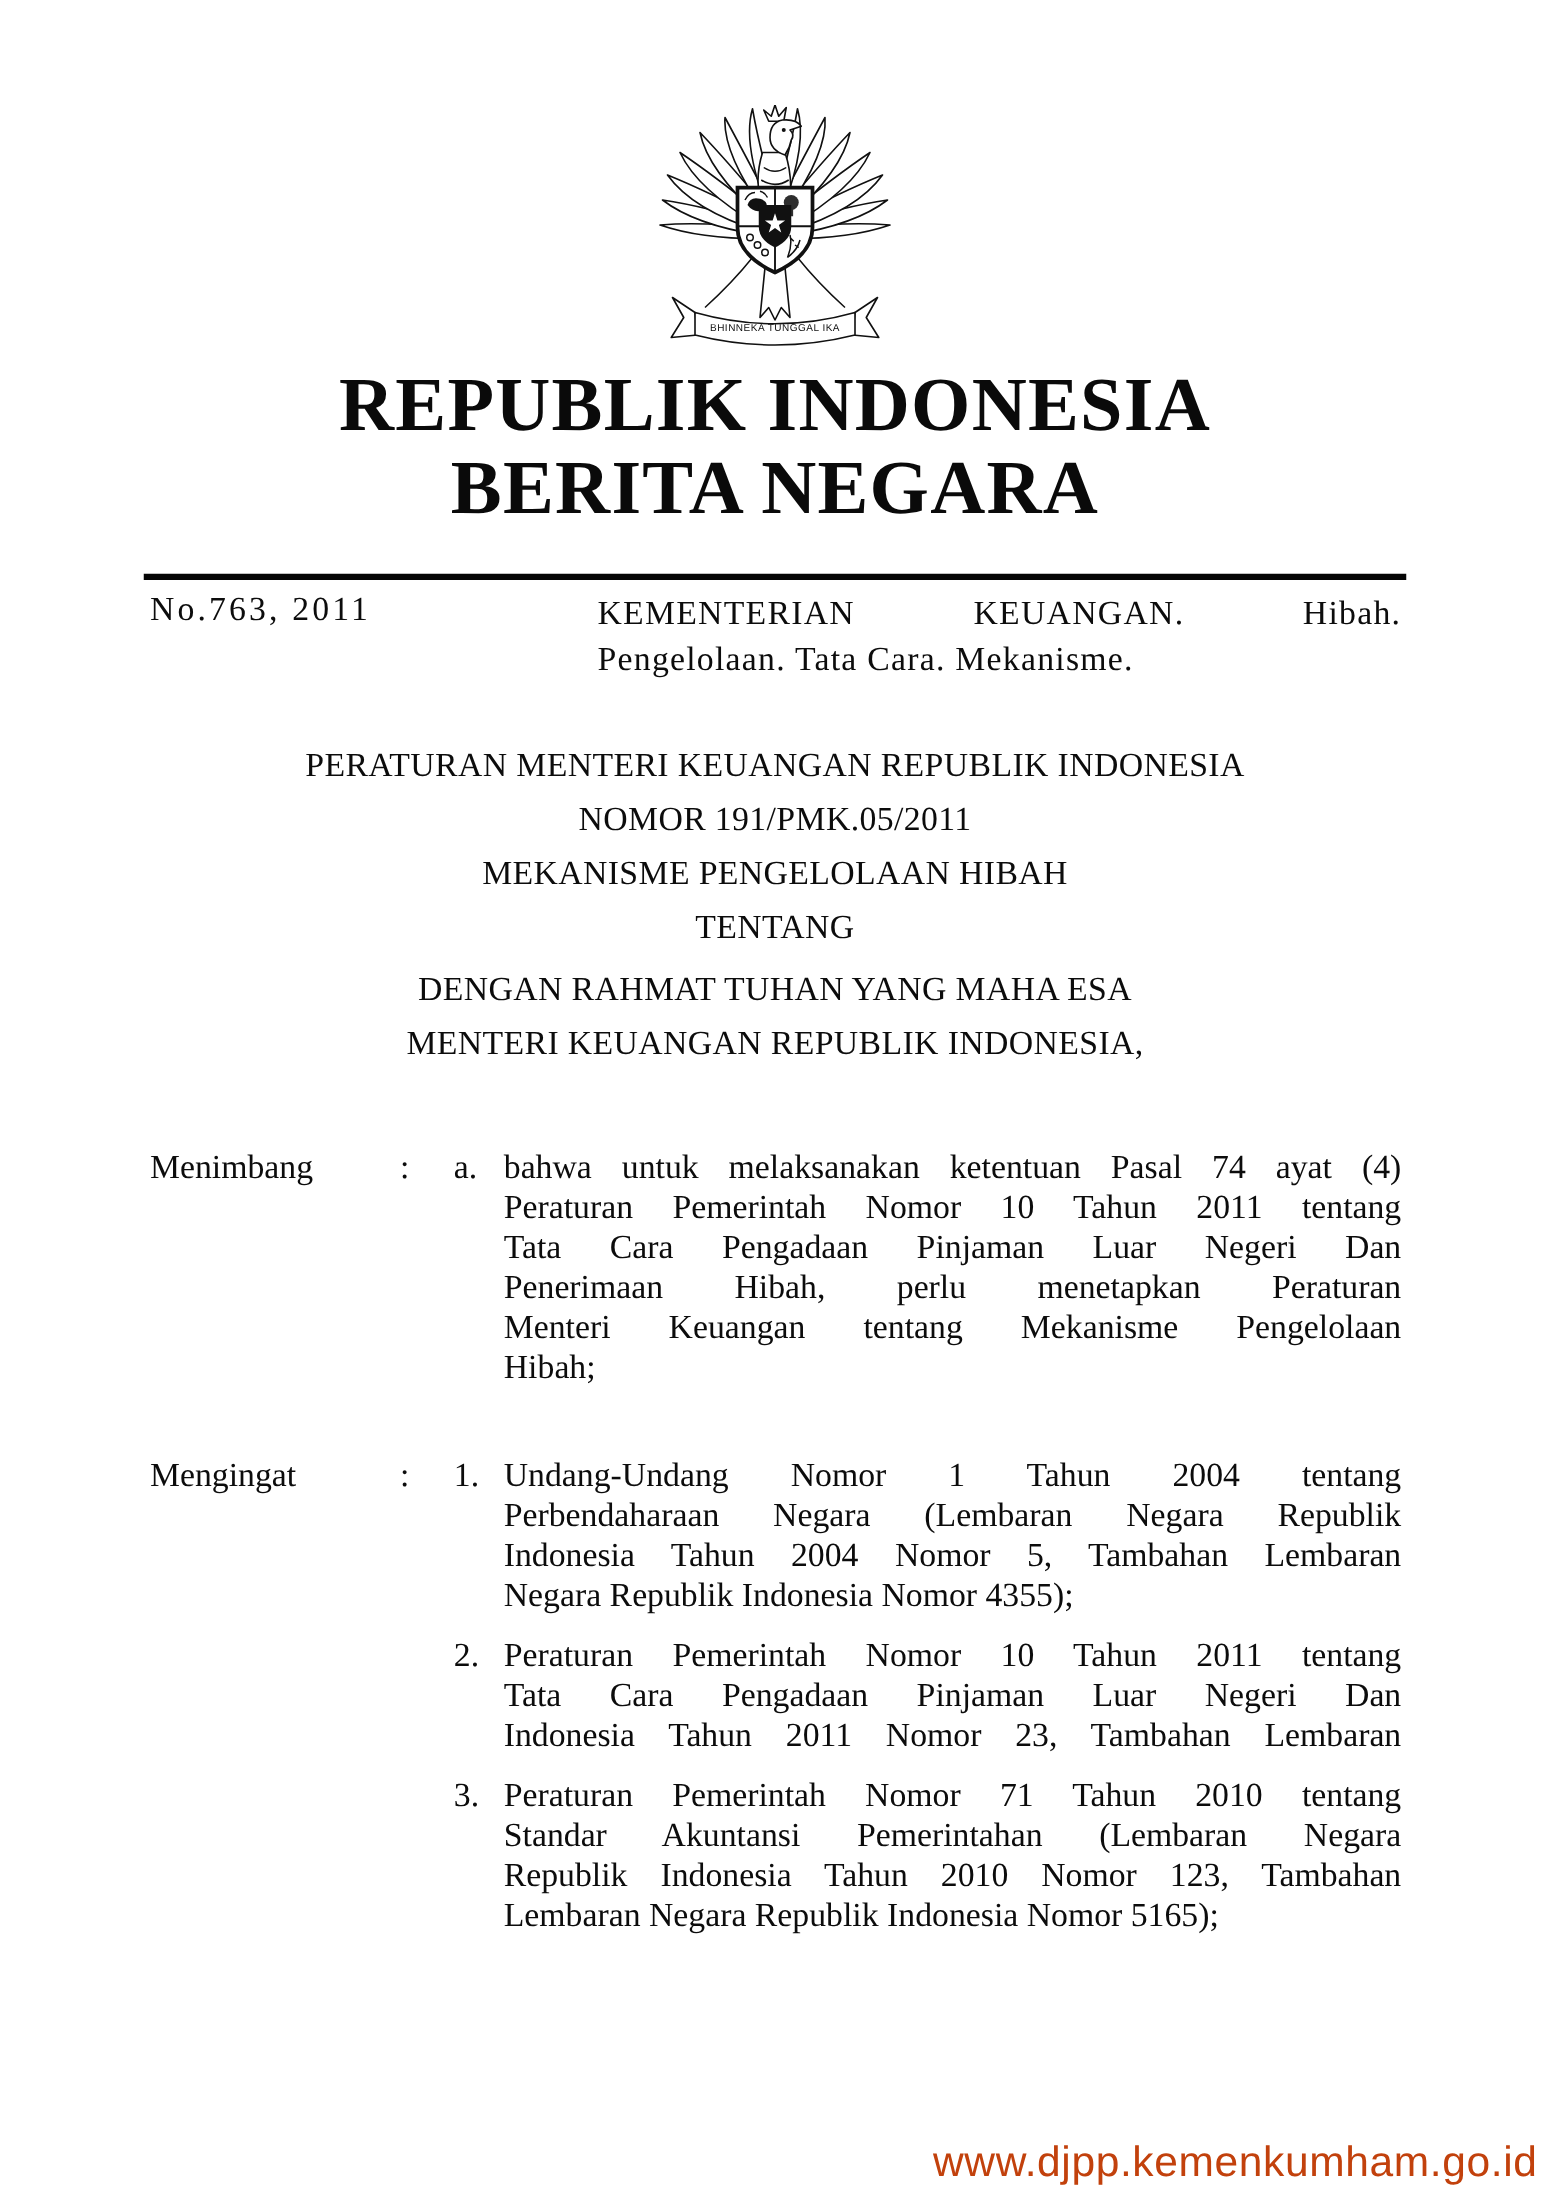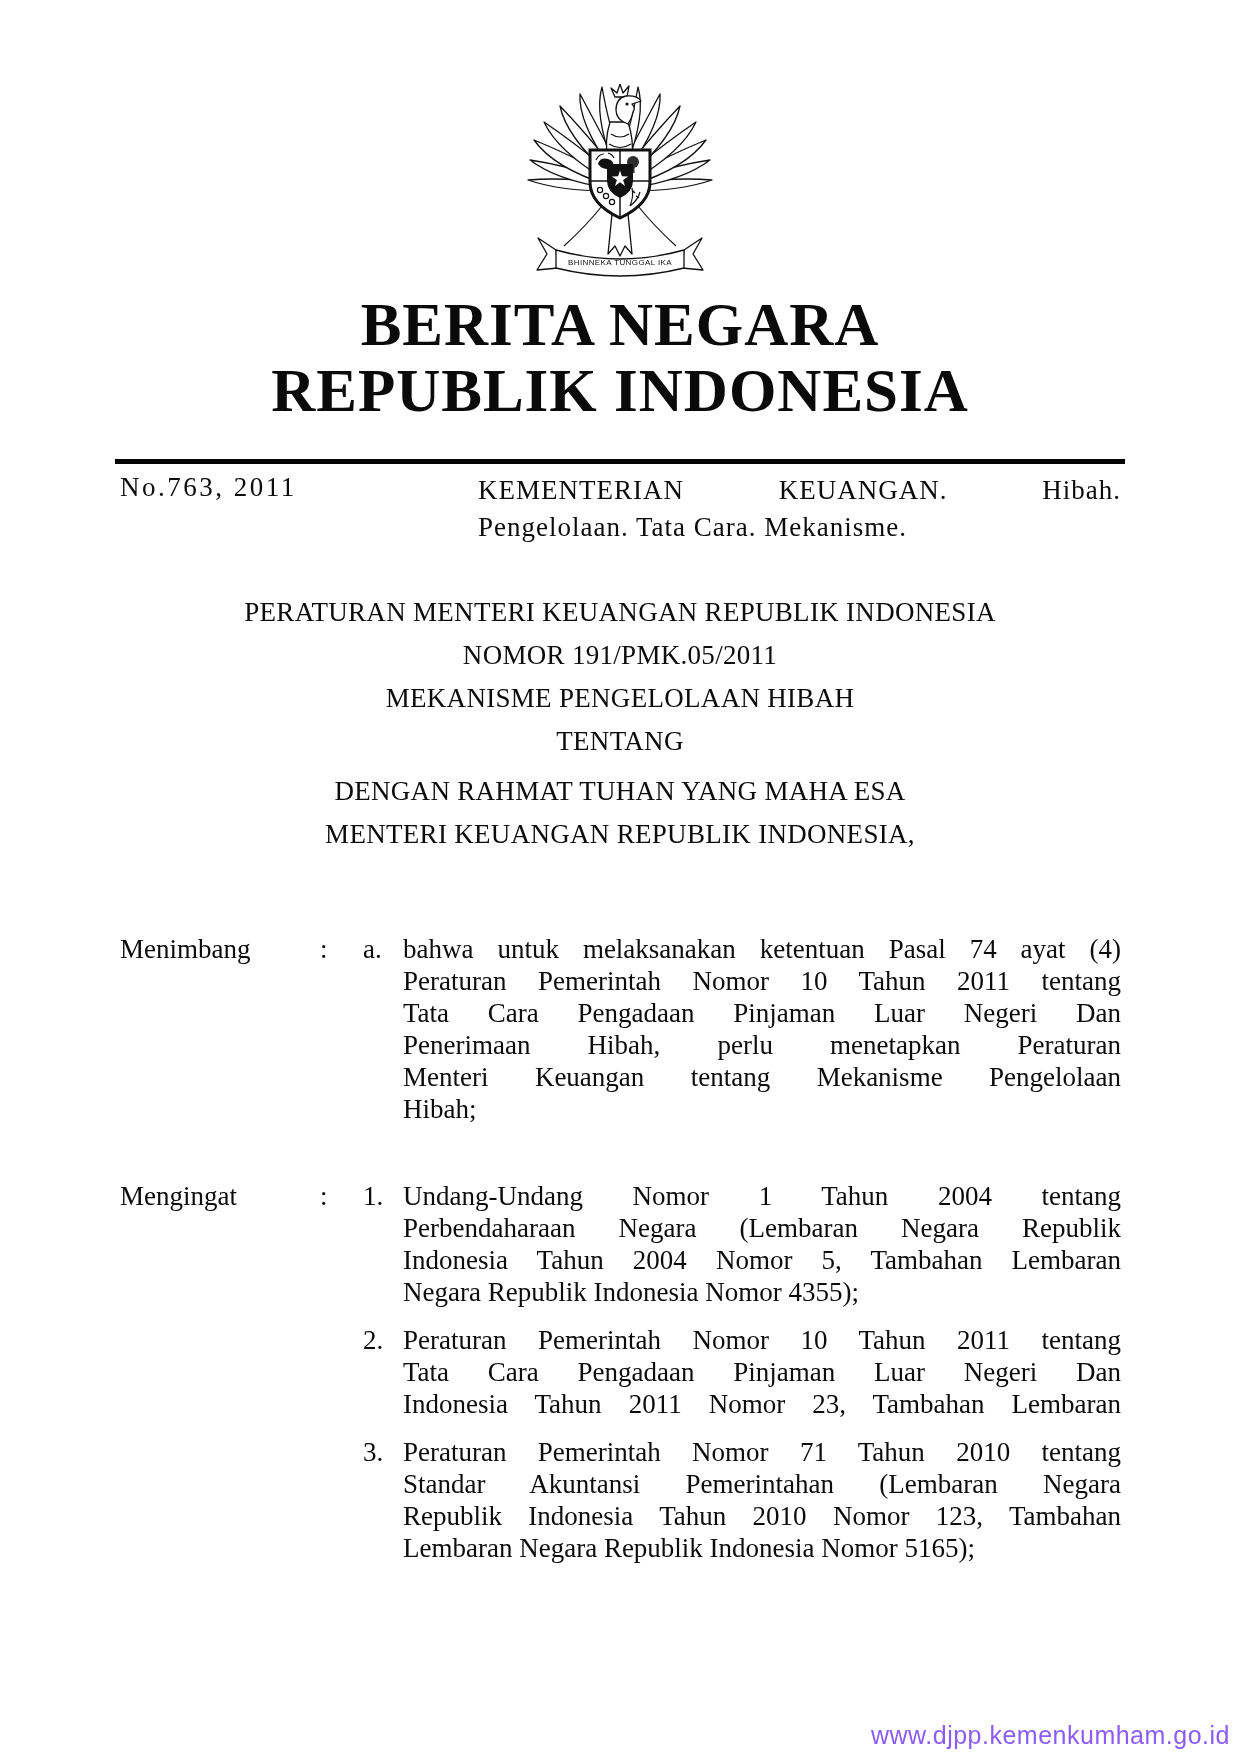--- a/index.html
+++ b/index.html
@@ -13,28 +13,28 @@
   .rule{position:absolute;left:115px;top:459px;width:1010px;height:5px;background:#050505;}
   .issue-no{position:absolute;left:120px;top:472px;font-size:27px;letter-spacing:2.5px;white-space:nowrap;}
   .subject{position:absolute;left:478px;top:472px;width:643px;font-size:27px;line-height:36.5px;letter-spacing:1px;}
   .jline{text-align:justify;text-align-last:justify;-moz-text-align-last:justify;}
   
   .doc-title{position:absolute;left:115px;top:591px;width:1010px;text-align:center;
         font-size:27px;line-height:43px;letter-spacing:.3px;}
   .invocation{position:absolute;left:115px;top:776px;width:1010px;text-align:center;font-size:27px;letter-spacing:.3px;}
   .authority{position:absolute;left:115px;top:819px;width:1010px;text-align:center;font-size:27px;letter-spacing:.3px;}
   
-  .clause-block{position:absolute;left:120px;width:1001px;font-size:27px;line-height:32px;margin-top:16px;}
+  .clause-block{position:absolute;left:120px;width:1001px;font-size:27px;line-height:32px;}
   .item-row{display:grid;grid-template-columns:200px 43px 40px 1fr;}
   .item-row + .item-row{margin-top:16px;}
   .clause-label,.clause-colon,.item-marker{white-space:nowrap;}
   .text-lines div{min-height:32px;}
   
   .footer-url{position:absolute;right:10px;bottom:5px;font-family:"Liberation Sans",sans-serif;
-        font-size:25px;color:#8b5cf6;letter-spacing:.5px;text-align:center;}
+        font-size:34px;color:#c2410c;letter-spacing:.5px;text-align:center;}
   svg .thin{stroke:#111;stroke-width:1.3;fill:#fff;stroke-linejoin:round;}
   svg .nofill{fill:none;stroke:#111;stroke-width:1.2;}
 </style>
 </head>
 <body>
 
 <div id="page">
 
   <div class="emblem">
     <svg viewBox="0 0 200 214" width="200" height="214">
@@ -83,22 +83,22 @@
       <polygon points="100,86.5 101.9,92.3 108.1,92.4 103.1,96 105,101.9 100,98.3 95,101.9 96.9,96 91.9,92.4 98.1,92.3" fill="#fff"></polygon>
 
       <path class="thin" d="M36,166 L18,154 L27,170 L17,186 L38,184 Z"></path>
       <path class="thin" d="M164,166 L182,154 L173,170 L183,186 L162,184 Z"></path>
       <path class="thin" d="M36,166 Q100,184 164,166 L164,184 Q100,200 36,184 Z"></path>
       <text x="100" y="181" text-anchor="middle" font-size="8" letter-spacing="0.4" fill="#111" font-family="Liberation Sans, sans-serif">BHINNEKA TUNGGAL IKA</text>
     </svg>
   </div>
 
   <div class="masthead-title">
+    <div>REPUBLIK INDONESIA</div>
     <div>BERITA NEGARA</div>
-    <div>REPUBLIK INDONESIA</div>
   </div>
   <div class="rule"></div>
   <div class="issue-no">No.763, 2011</div>
   <div class="subject">
     <div class="jline">KEMENTERIAN KEUANGAN. Hibah.</div>
     <div>Pengelolaan. Tata Cara. Mekanisme.</div>
   </div>
 
   <div class="doc-title">
     <div>PERATURAN MENTERI KEUANGAN REPUBLIK INDONESIA</div>

